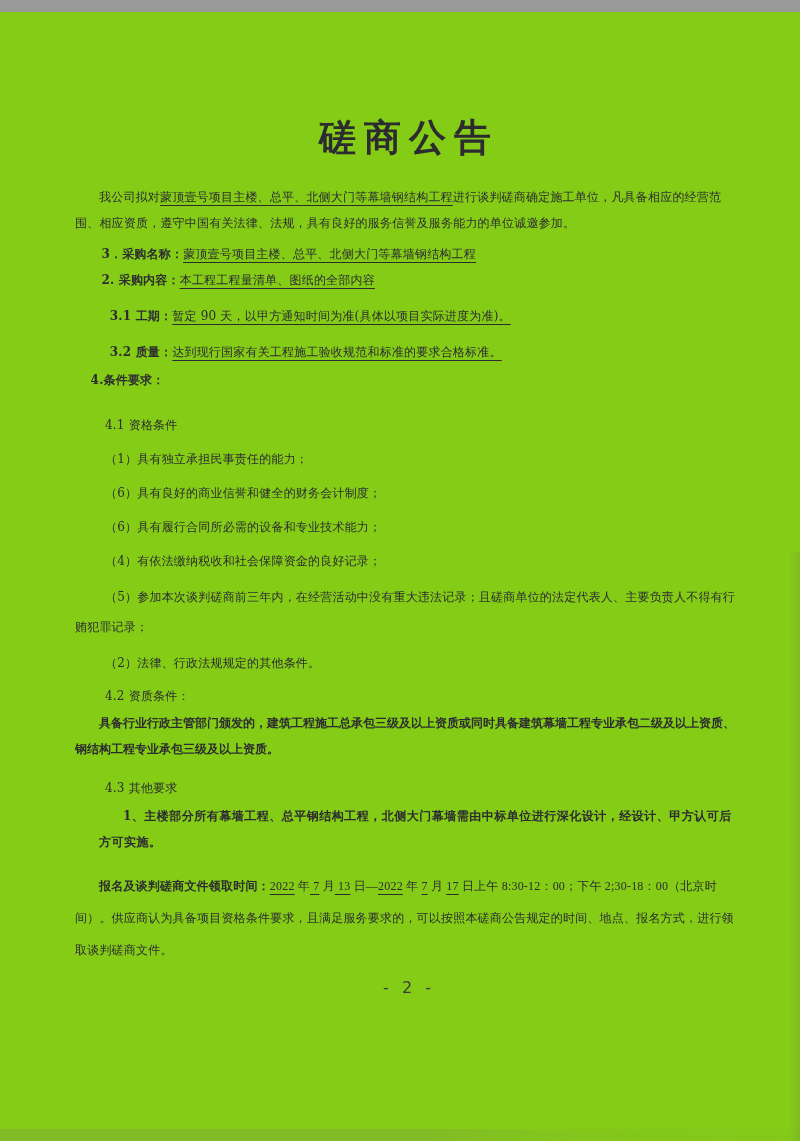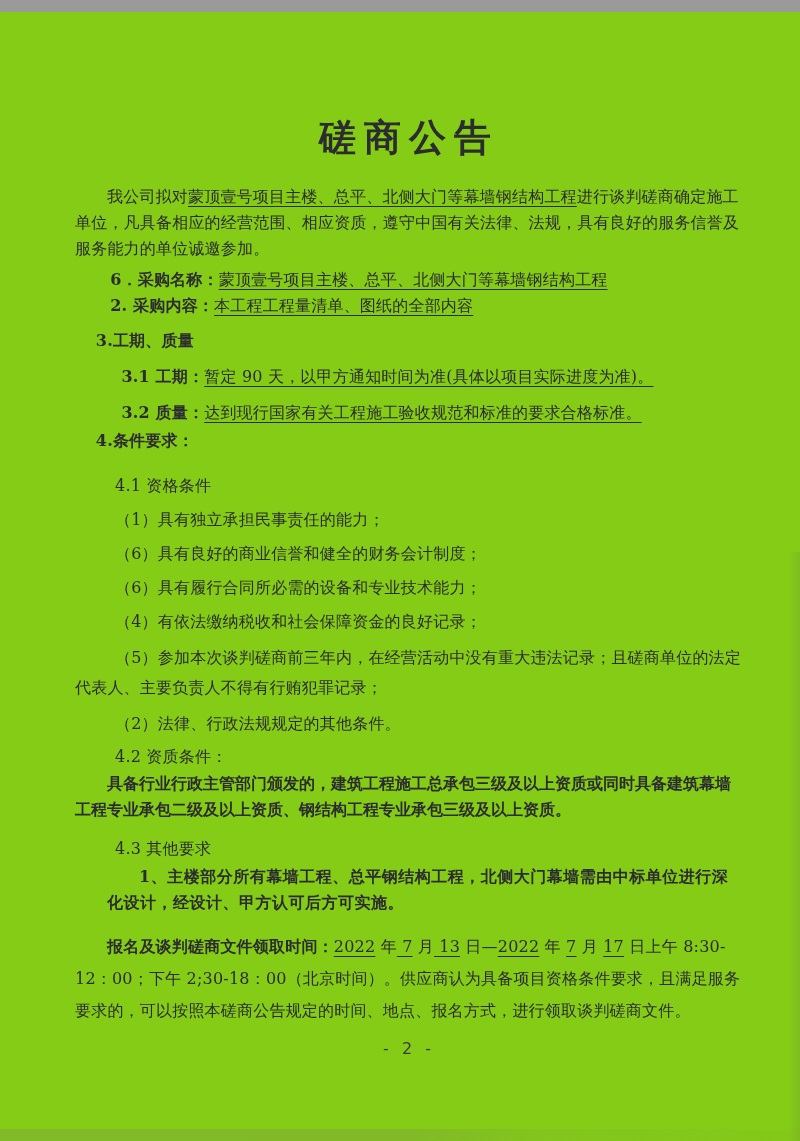--- a/index.html
+++ b/index.html
@@ -17,21 +17,21 @@
   .title {
     margin: 0;
     text-align: center;
     font-size: 37px;
     line-height: 50px;
     letter-spacing: 8px;
     font-weight: 700;
   }
   .para {
     margin: 0;
-    font-size: 16px;
+    font-size: 12px;
     line-height: 26px;
     letter-spacing: 0.2px;
   }
   .b { font-weight: 700; }
   .u {
     text-decoration: underline;
     text-underline-offset: 4px;
     text-decoration-thickness: 1px;
   }
   .ind2  { text-indent: 2em; }
@@ -46,21 +46,21 @@
   .item32    { margin-top: 10px; }
   .item4     { margin-top: 2px; }
   .item41    { margin-top: 19px; }
   .cond      { margin-top: 8px; }
   .cond5     { line-height: 30px; }
   .item42    { margin-top: 7px; }
   .credpara  { margin-top: 1px; letter-spacing: 0; }
   .item43    { margin-top: 13px; }
   .other     { margin-left: 2em; letter-spacing: 0.5px; margin-top: 2px; }
   .other2    { margin-top: 6px; }
-  .signup    { margin-top: 15px; line-height: 32px; }
+  .signup    { margin-top: 15px; line-height: 32px; font-family: Liberation Serif, serif; }
   .item5     { margin-top: 8px; }
   .footer {
     margin-top: 9px;
     text-align: center;
     font-family: "DejaVu Sans", "Liberation Sans", sans-serif;
     font-size: 16px;
     letter-spacing: 4px;
     color: #3a3a40;
   }
   
@@ -77,25 +77,24 @@
 </style>
 </head>
 <body>
 
 <div class="page">
 
   <h1 class="title">磋商公告</h1>
 
   <p class="para ind2 intro"><span>我公司拟对</span><span class="u">蒙顶壹号项目主楼、总平、北侧大门等幕墙钢结构工程</span><span>进行谈判磋商确定施工单位，凡具备相应的经营范围、相应资质，遵守中国有关法律、法规，具有良好的服务信誉及服务能力的单位诚邀参加。</span></p>
 
-  <p class="para ind22 item1"><span class="b">6．采购名称：</span><span class="u">蒙顶壹号项目主楼、总平、北侧大门等幕墙钢结构工程</span></p>
+  <p class="para ind22 item1"><span class="b">3．采购名称：</span><span class="u">蒙顶壹号项目主楼、总平、北侧大门等幕墙钢结构工程</span></p>
 
   <p class="para ind22"><span class="b">2. 采购内容：</span><span class="u">本工程工程量清单、图纸的全部内容</span></p>
 
-  <p class="para ind13 b item3">3.工期、质量</p>
 
   <p class="para ind29 item31"><span class="b">3.1 工期：</span><span class="u">暂定 90 天，以甲方通知时间为准(具体以项目实际进度为准)。</span></p>
 
   <p class="para ind29 item32"><span class="b">3.2 质量：</span><span class="u">达到现行国家有关工程施工验收规范和标准的要求合格标准。</span></p>
 
   <p class="para ind13 b item4">4.条件要求：</p>
 
   <p class="para ind25 item41">4.1 资格条件</p>
 
   <p class="para ind25 cond">（1）具有独立承担民事责任的能力；</p>

